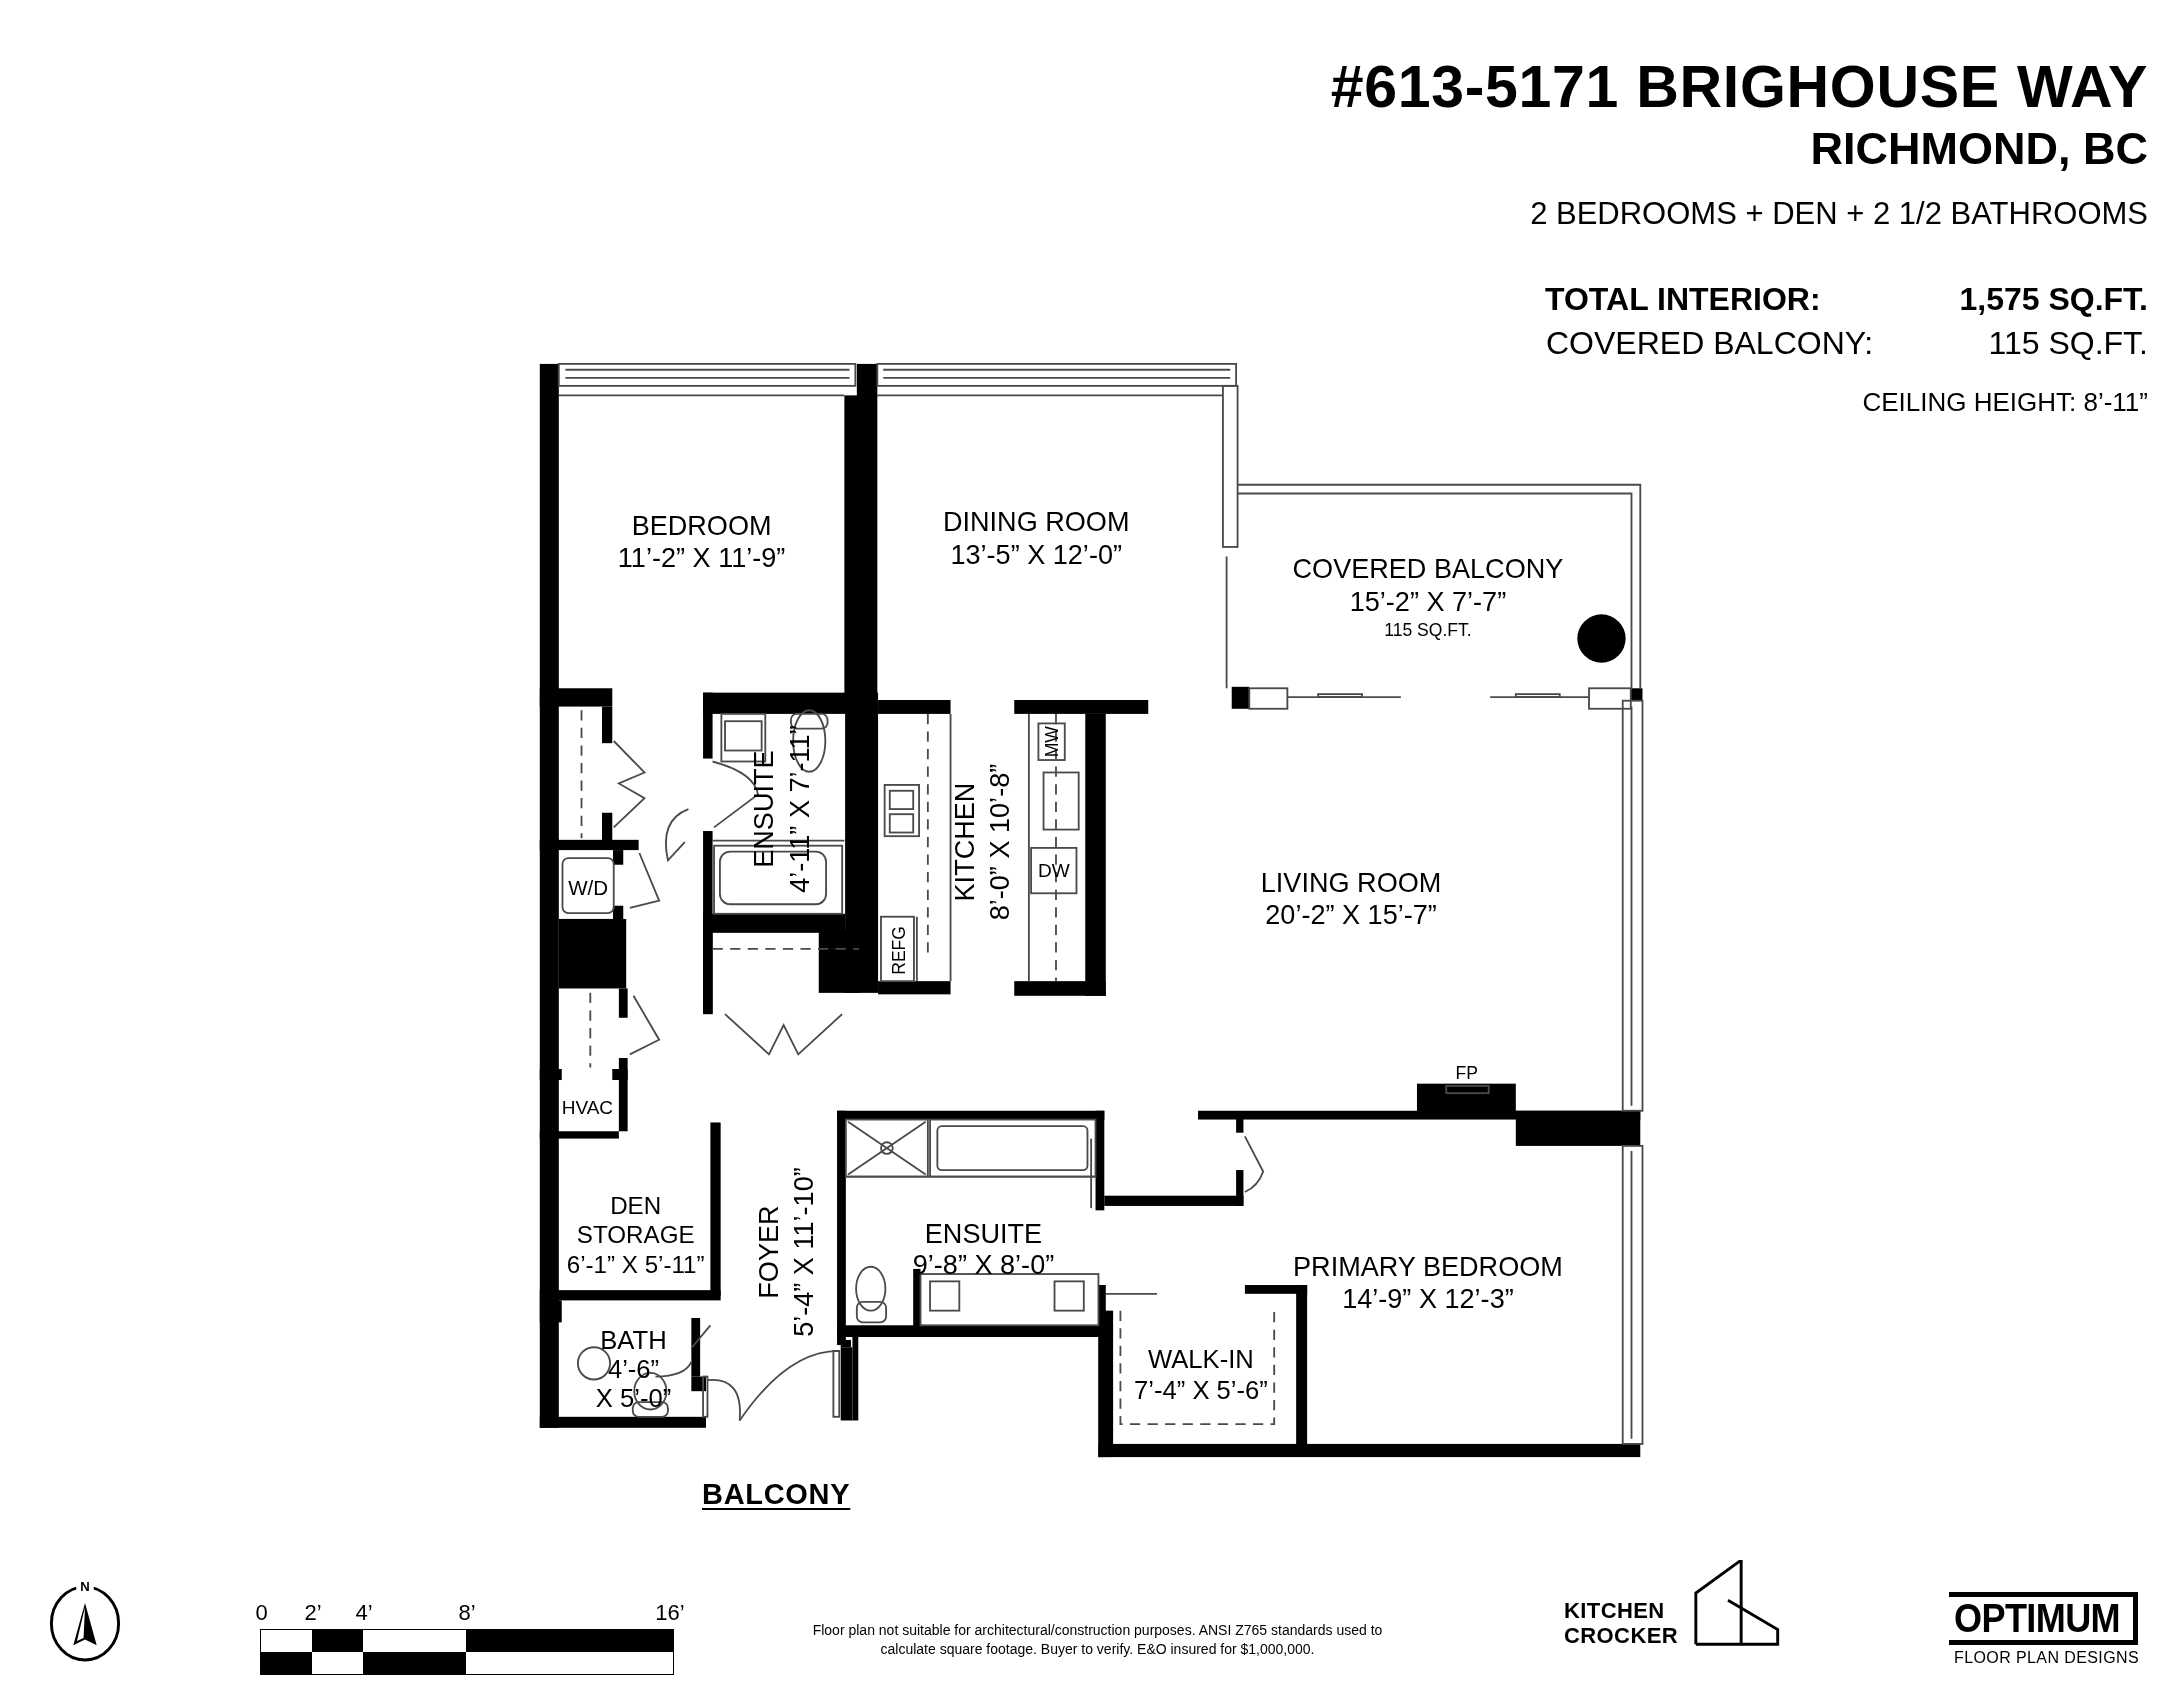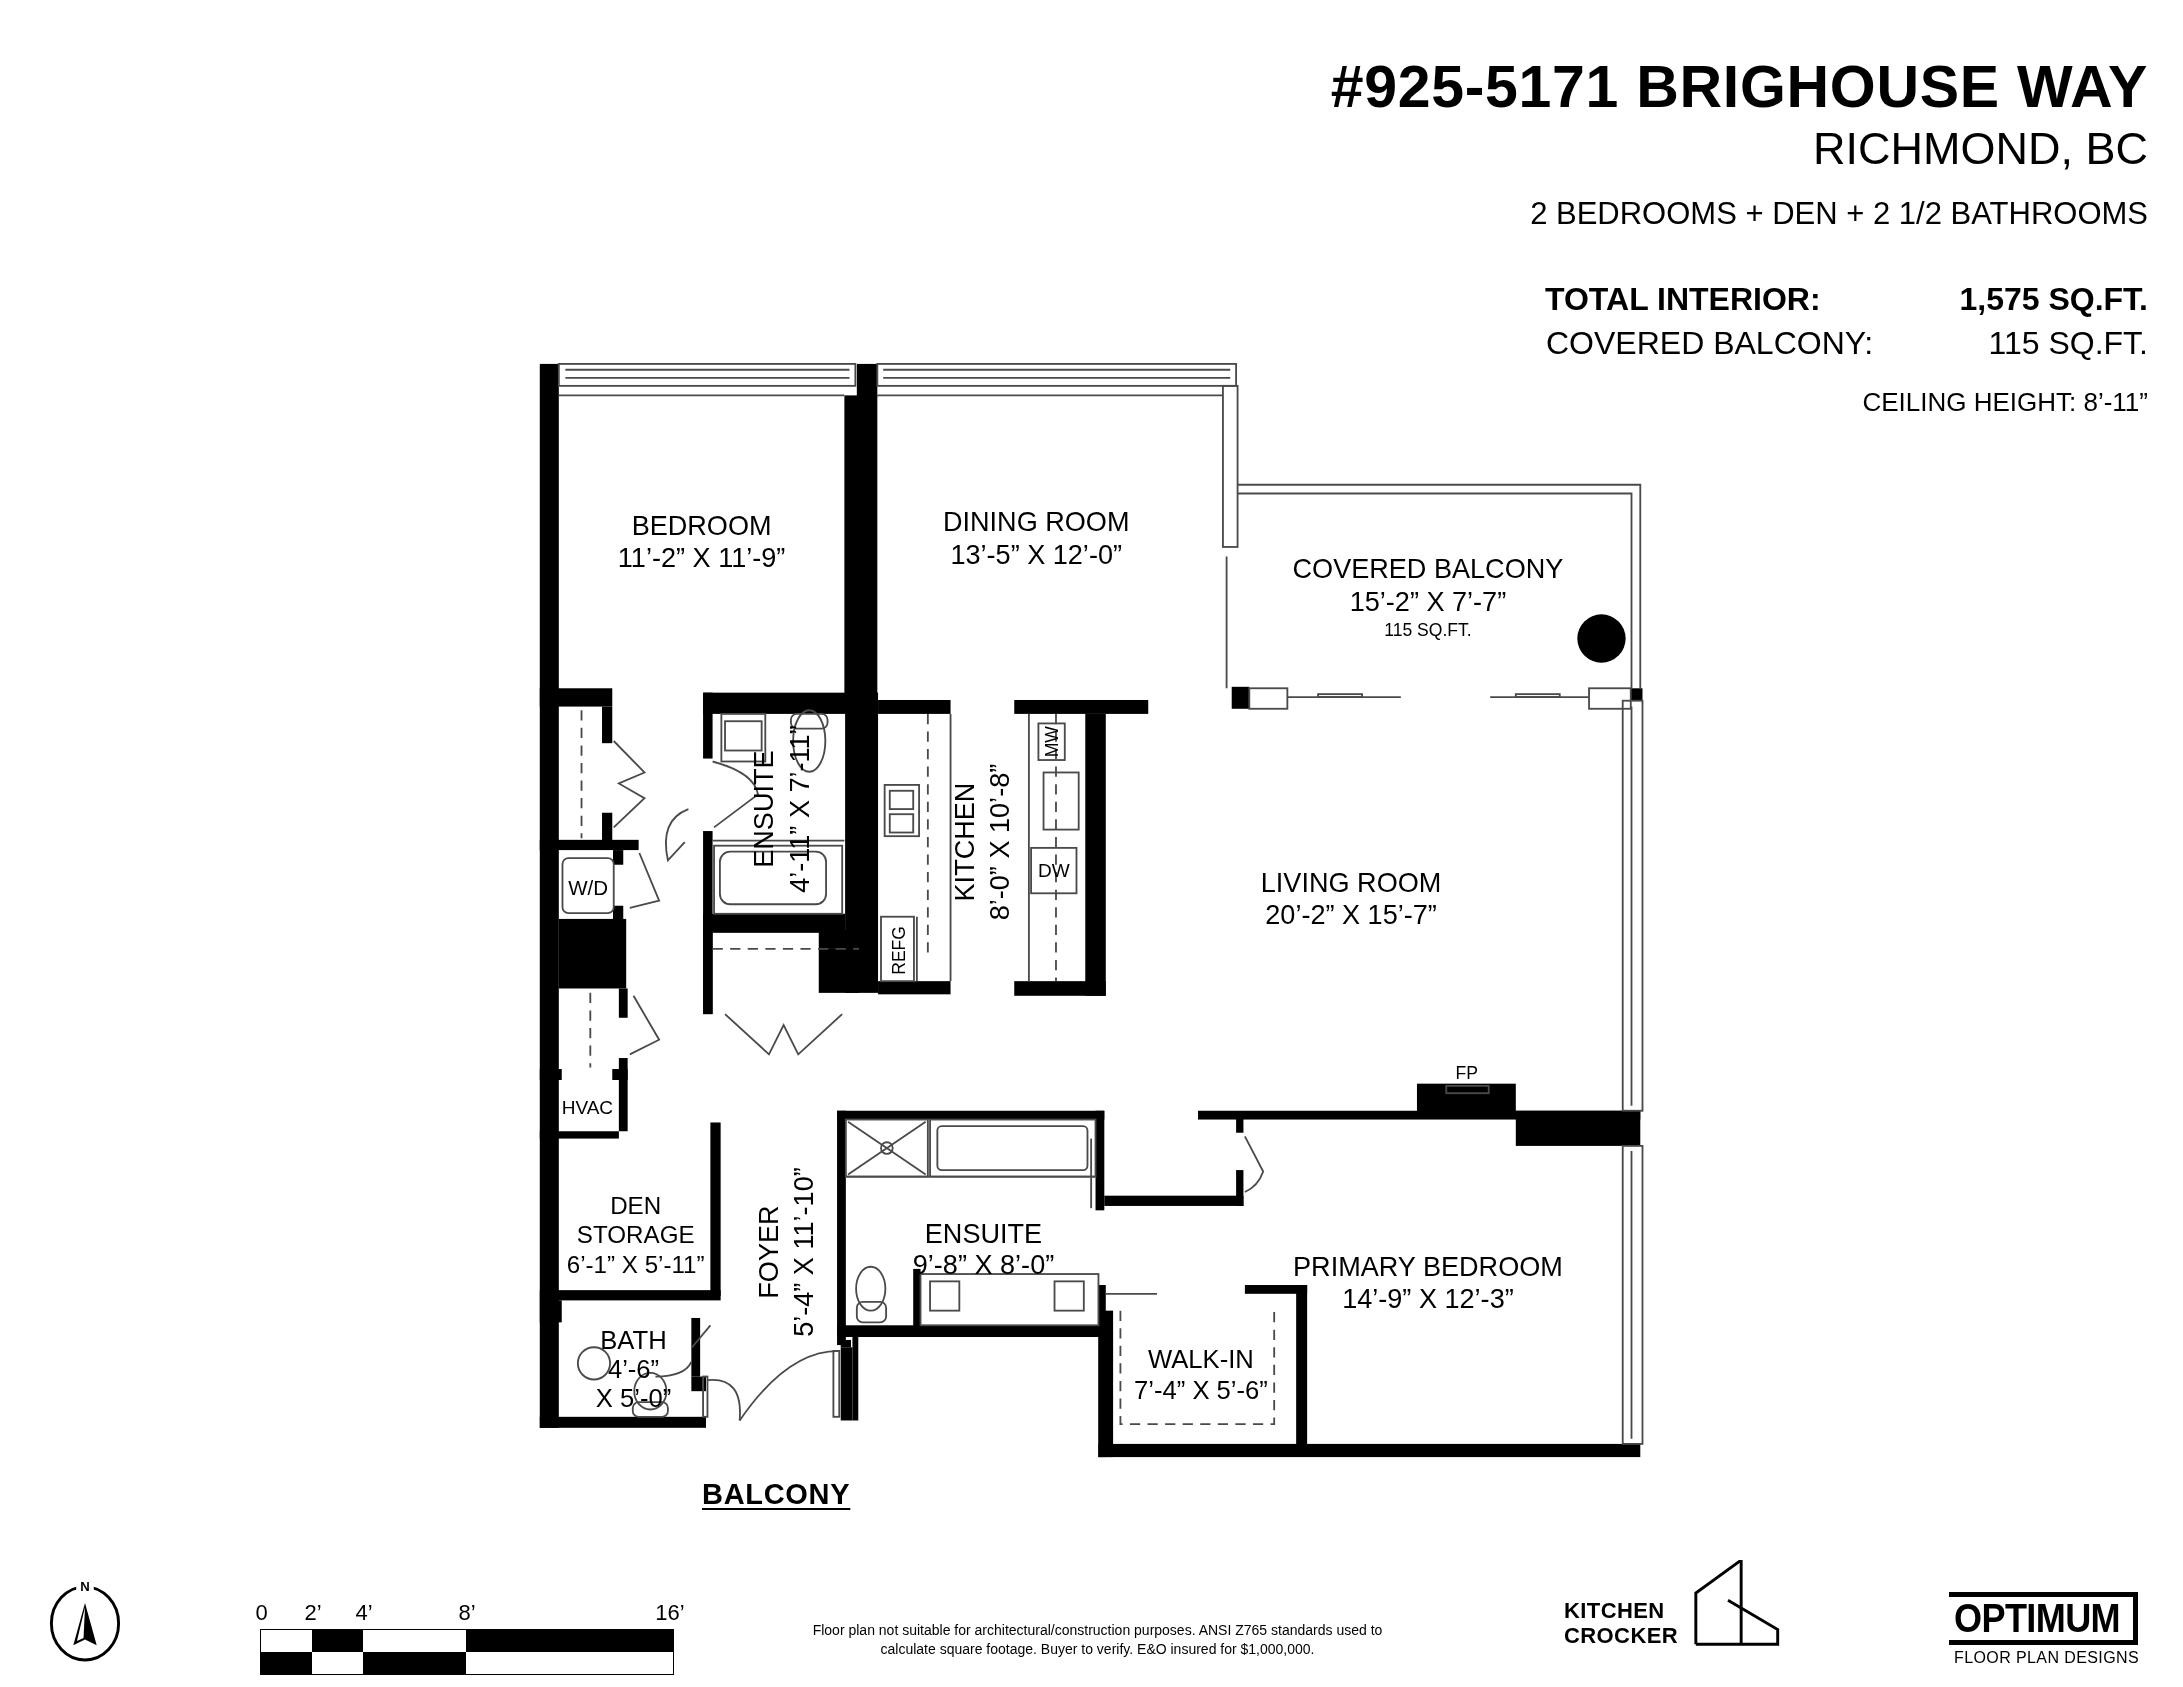--- a/index.html
+++ b/index.html
@@ -1,20 +1,20 @@
 <!DOCTYPE html>
 <html style="font-size:11.7px"><head>
 <meta charset="utf-8">
 <style>
   html, body { margin: 0; padding: 0; background: #ffffff; }
   body { width: 2183px; height: 1687px; position: relative; overflow: hidden;
          font-family: "Liberation Sans", "DejaVu Sans", sans-serif; color: #000; }
   .hdr { position: absolute; right: 35px; text-align: right; white-space: nowrap; }
   #title { top: 53px; font-size: 59px; font-weight: 700; letter-spacing: 0.7px; }
-  #city { top: 123px; font-size: 45px; font-weight: 400; }
+  #city { top: 123px; font-size: 45px; font-weight: 700; }
   #summary { top: 196px; font-size: 31px; }
   .stat-row { position: absolute; right: 35px; display: flex; justify-content: flex-end; font-size: 32px; white-space: nowrap; gap: 46px; }
   .stat-row .lbl { text-align: left; }
   .stat-row .val { text-align: right; }
   #stat-interior { top: 281px; font-weight: 700; }
   #stat-interior .lbl { width: 337px; }
   #stat-interior .val { width: 220px; text-align: right; }
   #stat-balcony { top: 325px; }
   #stat-balcony .lbl { width: 366px; }
   #stat-balcony .val { width: 190px; }
@@ -42,21 +42,21 @@
   #logo-pc .txt { position: absolute; left: 0; top: 38px; font-size: 22px; font-weight: 700; line-height: 25px; letter-spacing: 0.4px; }
   #logo-pc svg { position: absolute; left: 126px; top: 0; }
   #logo-opt { position: absolute; left: 1926px; top: 1589px; width: 234px; height: 81px; }
   #logo-opt .word { position: absolute; left: 28px; top: 7.3px; font-size: 41px; font-weight: 700; letter-spacing: -0.7px; line-height: 44px; transform: scaleX(0.88); transform-origin: left; }
   #logo-opt .sub { position: absolute; left: 28px; top: 60px; font-size: 16px; letter-spacing: 0.4px; white-space: nowrap; }
   #logo-opt .frame { position: absolute; left: 23.4px; top: 2.9px; width: 189px; height: 53px; border: 5.1px solid #000; border-left: none; box-sizing: border-box; }
 </style>
 </head>
 <body>
 
-<div id="title" class="hdr">#925-5171 BRIGHOUSE WAY</div>
+<div id="title" class="hdr">#613-5171 BRIGHOUSE WAY</div>
 <div id="city" class="hdr">RICHMOND, BC</div>
 <div id="summary" class="hdr">2 BEDROOMS + DEN + 2 1/2 BATHROOMS</div>
 <div id="stat-interior" class="stat-row">
   <span class="lbl">TOTAL INTERIOR:</span>
   <span class="val">1,575 SQ.FT.</span>
 </div>
 <div id="stat-balcony" class="stat-row">
   <span class="lbl">COVERED BALCONY:</span>
   <span class="val">115 SQ.FT.</span>
 </div>

